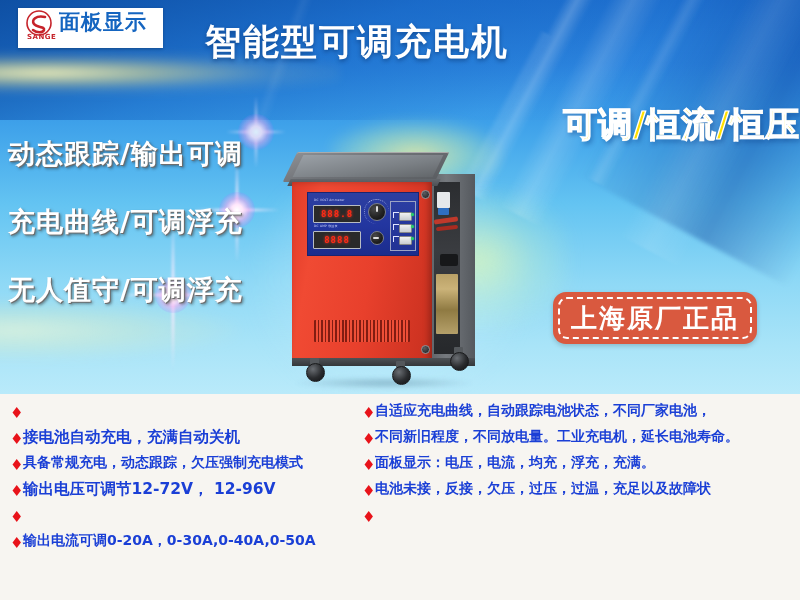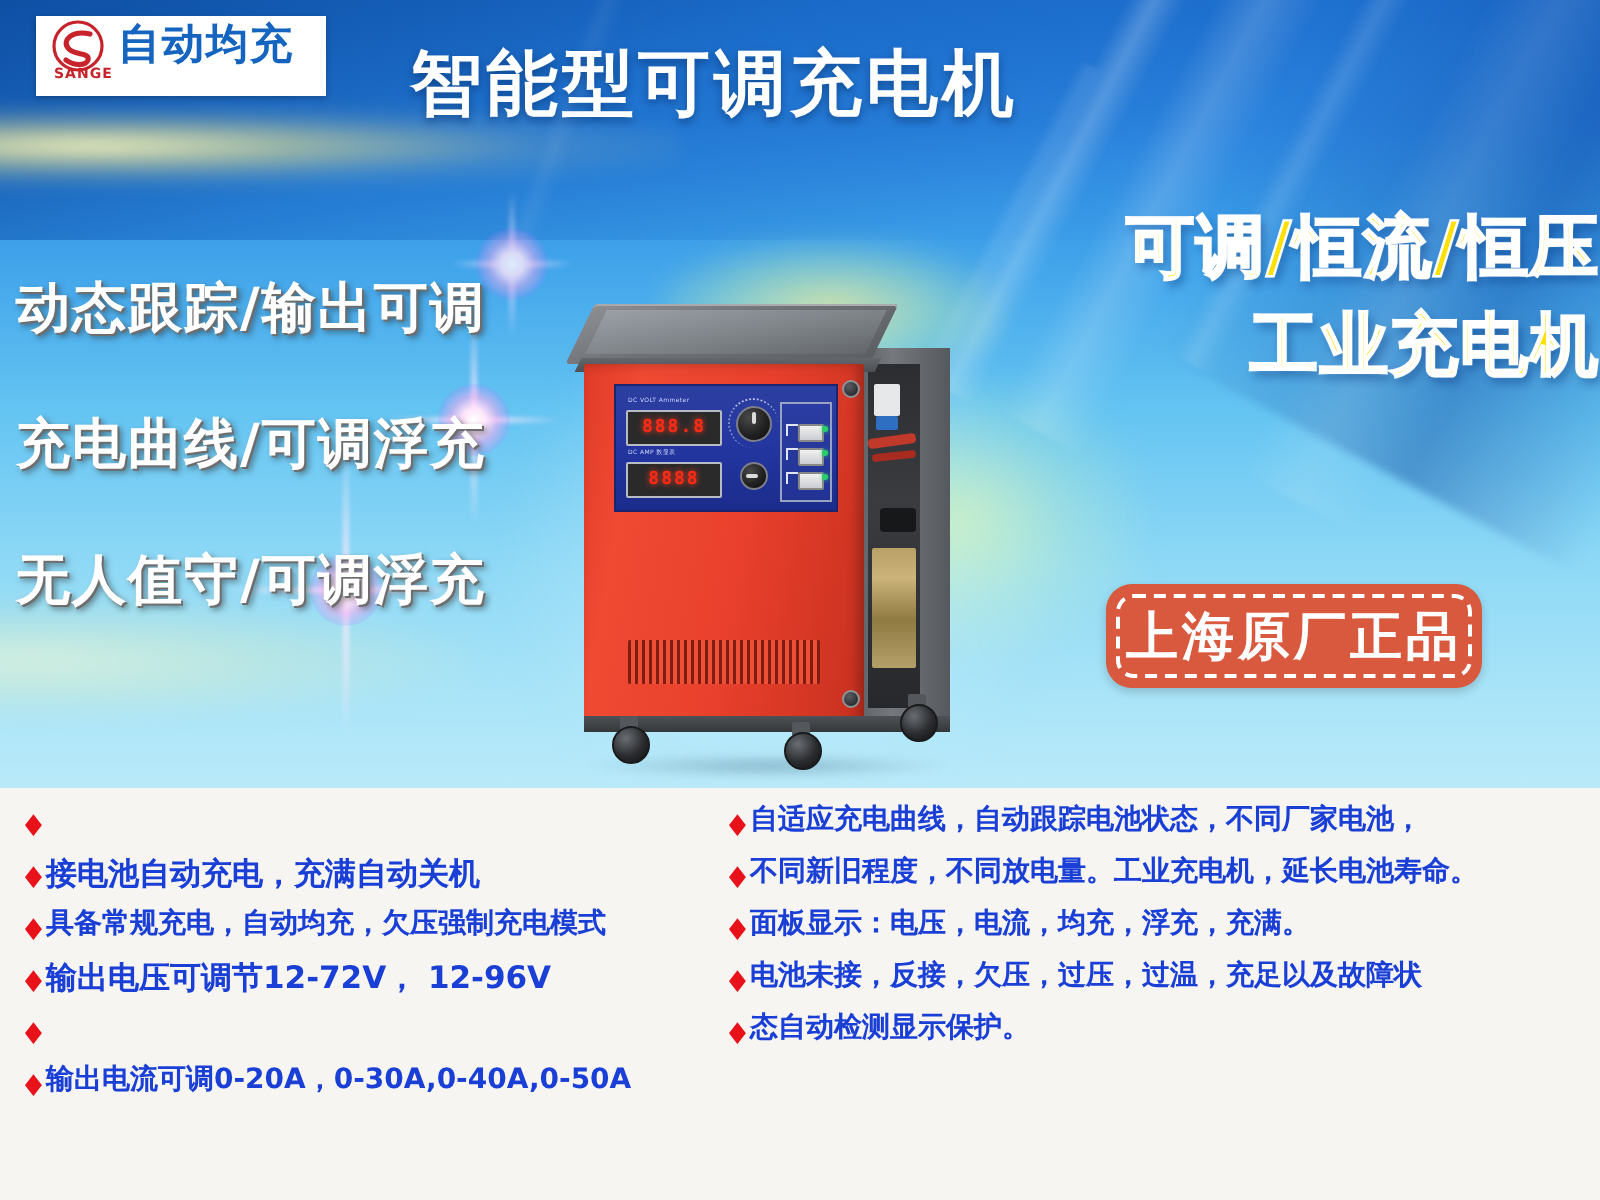--- a/index.html
+++ b/index.html
@@ -114,21 +114,21 @@
   .rightfeat .rf{
     font-size:34px;font-weight:bold;color:#ffe000;letter-spacing:1px;line-height:1.45;
     -webkit-text-stroke:1.2px #ffffff;
     text-shadow:0 0 1px #ffffff, 2px 3px 5px rgba(0,40,110,.45);
     font-family:"DejaVu Sans","Liberation Sans",sans-serif;white-space:nowrap;
   }
   .rf2{margin-left:20px;}
 
   
   .badge{
-    position:absolute;left:553px;top:292px;width:188px;height:52px;
+    position:absolute;left:553px;top:292px;width:204px;height:52px;
     background:#d9593f;border-radius:13px;
     display:flex;align-items:center;justify-content:center;
     box-shadow:0 2px 5px rgba(0,0,0,.18);
   }
   .badge .dash{
     position:absolute;left:5px;top:5px;right:5px;bottom:5px;
     border:2px dashed #ffffff;border-radius:9px;
   }
   .badge span{
     position:relative;font-size:26px;font-weight:bold;color:#ffffff;letter-spacing:2px;
@@ -286,34 +286,33 @@
     </div>
 
     <div class="logo-box">
       <div class="logo-mark">
         <svg width="34" height="34" viewBox="0 0 34 34">
           <circle cx="17" cy="15" r="12" fill="none" stroke="#c6232a" stroke-width="1.6"></circle>
           <path d="M23 9 C14 7, 9 12, 12 16 C15 20, 23 18, 22 22 C21 25, 15 25, 11 22" fill="none" stroke="#c6232a" stroke-width="2.6" stroke-linecap="round"></path>
         </svg>
         <div class="logo-sub">SANGE</div>
       </div>
-      <div class="logo-cn">自动均充</div>
+      <div class="logo-cn">面板显示</div>
     </div>
 
     <div class="headline">智能型可调充电机</div>
 
     <div class="leftfeat">
       <div class="lf">动态跟踪/输出可调</div>
       <div class="lf">充电曲线/可调浮充</div>
       <div class="lf">无人值守/可调浮充</div>
     </div>
 
     <div class="rightfeat">
       <div class="rf">可调/恒流/恒压</div>
-      <div class="rf rf2">工业充电机</div>
     </div>
 
     <div class="badge">
       <div class="dash"></div>
       <span>上海原厂正品</span>
     </div>
 
     <div class="machine">
       <div class="m-shadow"></div>
       <div class="m-rightframe"></div>
@@ -382,21 +381,21 @@
     <div class="col col-l">
       <div class="srow">
         <div class="bul">♦</div>
       </div>
       <div class="srow">
         <div class="bul">♦</div>
         <div class="stxt">接电池自动充电，充满自动关机</div>
       </div>
       <div class="srow">
         <div class="bul">♦</div>
-        <div class="stxt sm">具备常规充电，自动均充，欠压强制充电模式</div>
+        <div class="stxt sm">具备常规充电，动态跟踪，欠压强制充电模式</div>
       </div>
       <div class="srow">
         <div class="bul">♦</div>
         <div class="stxt">输出电压可调节12-72V，  12-96V</div>
       </div>
       <div class="srow">
         <div class="bul">♦</div>
       </div>
       <div class="srow">
         <div class="bul">♦</div>
@@ -416,18 +415,17 @@
       <div class="srow">
         <div class="bul">♦</div>
         <div class="stxt">面板显示：电压，电流，均充，浮充，充满。</div>
       </div>
       <div class="srow">
         <div class="bul">♦</div>
         <div class="stxt">电池未接，反接，欠压，过压，过温，充足以及故障状</div>
       </div>
       <div class="srow">
         <div class="bul">♦</div>
-        <div class="stxt">态自动检测显示保护。</div>
       </div>
     </div>
   </div>
 
 </div>
 
 </body></html>

